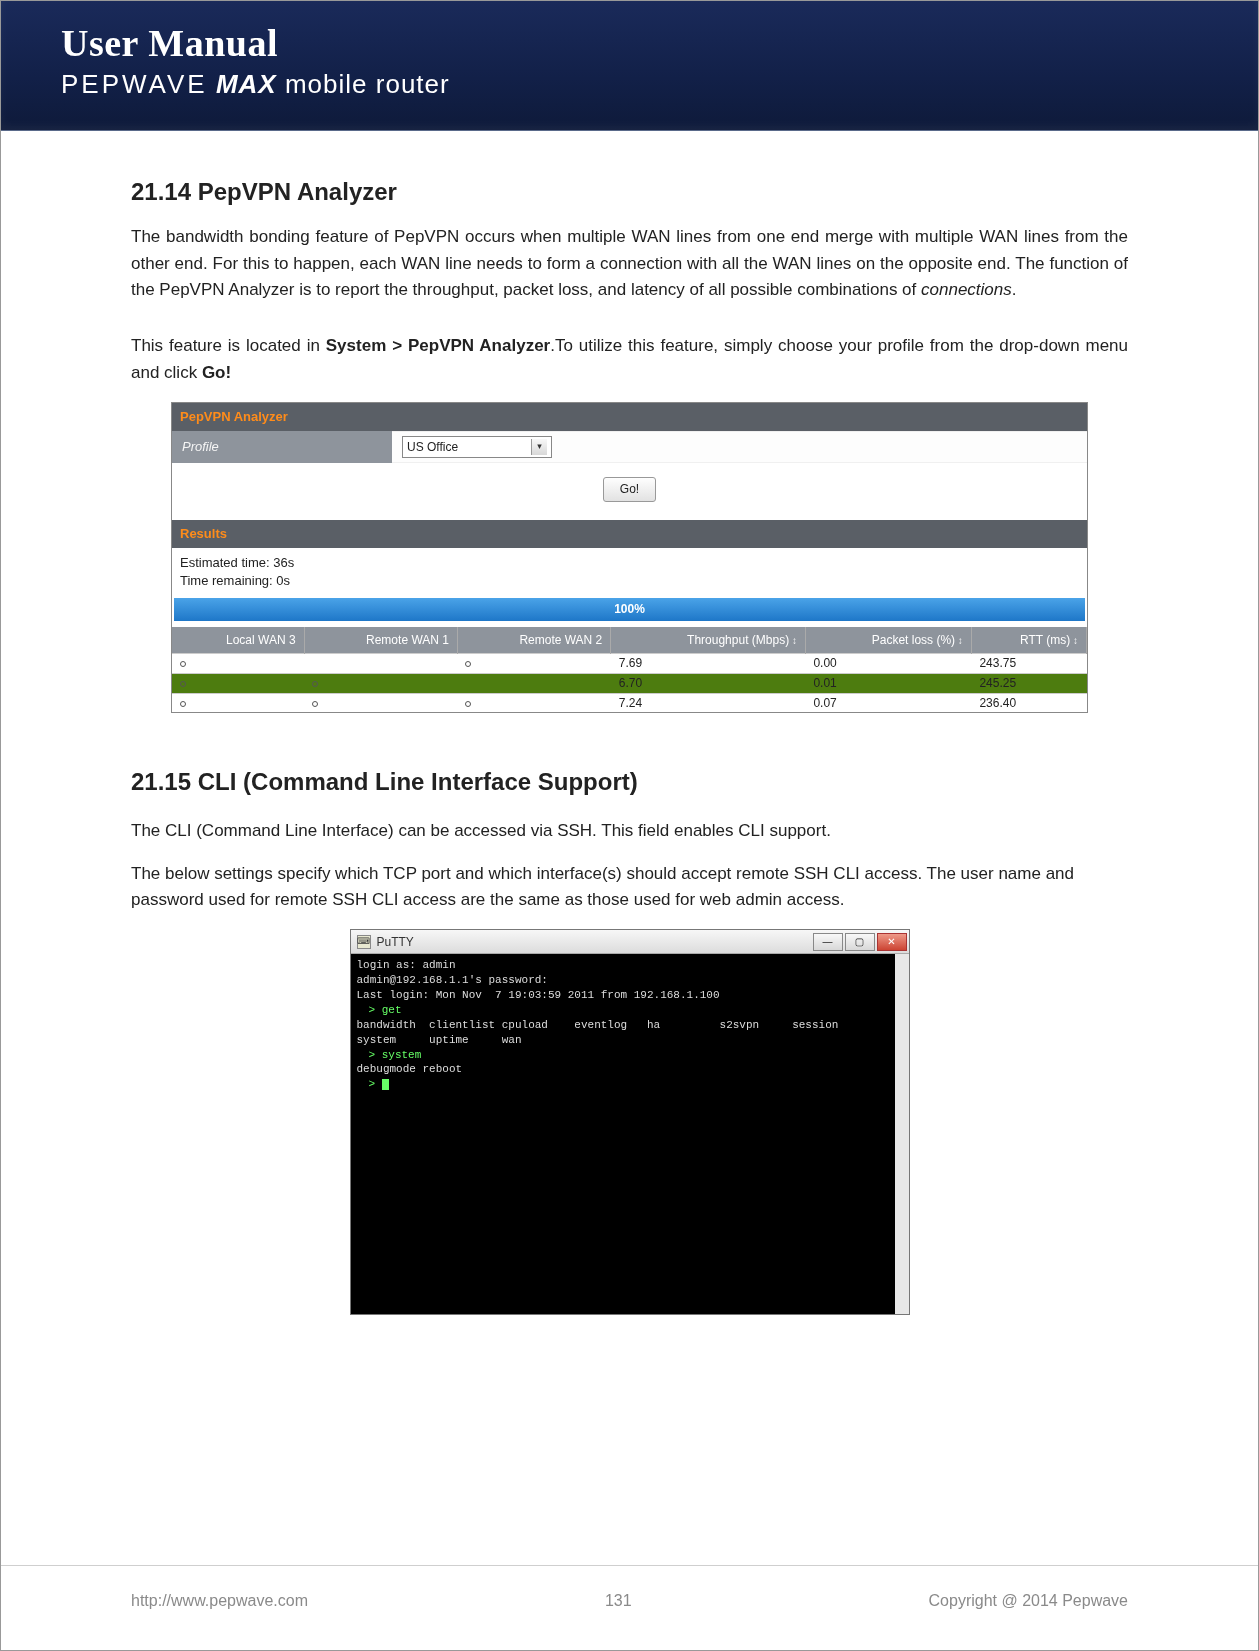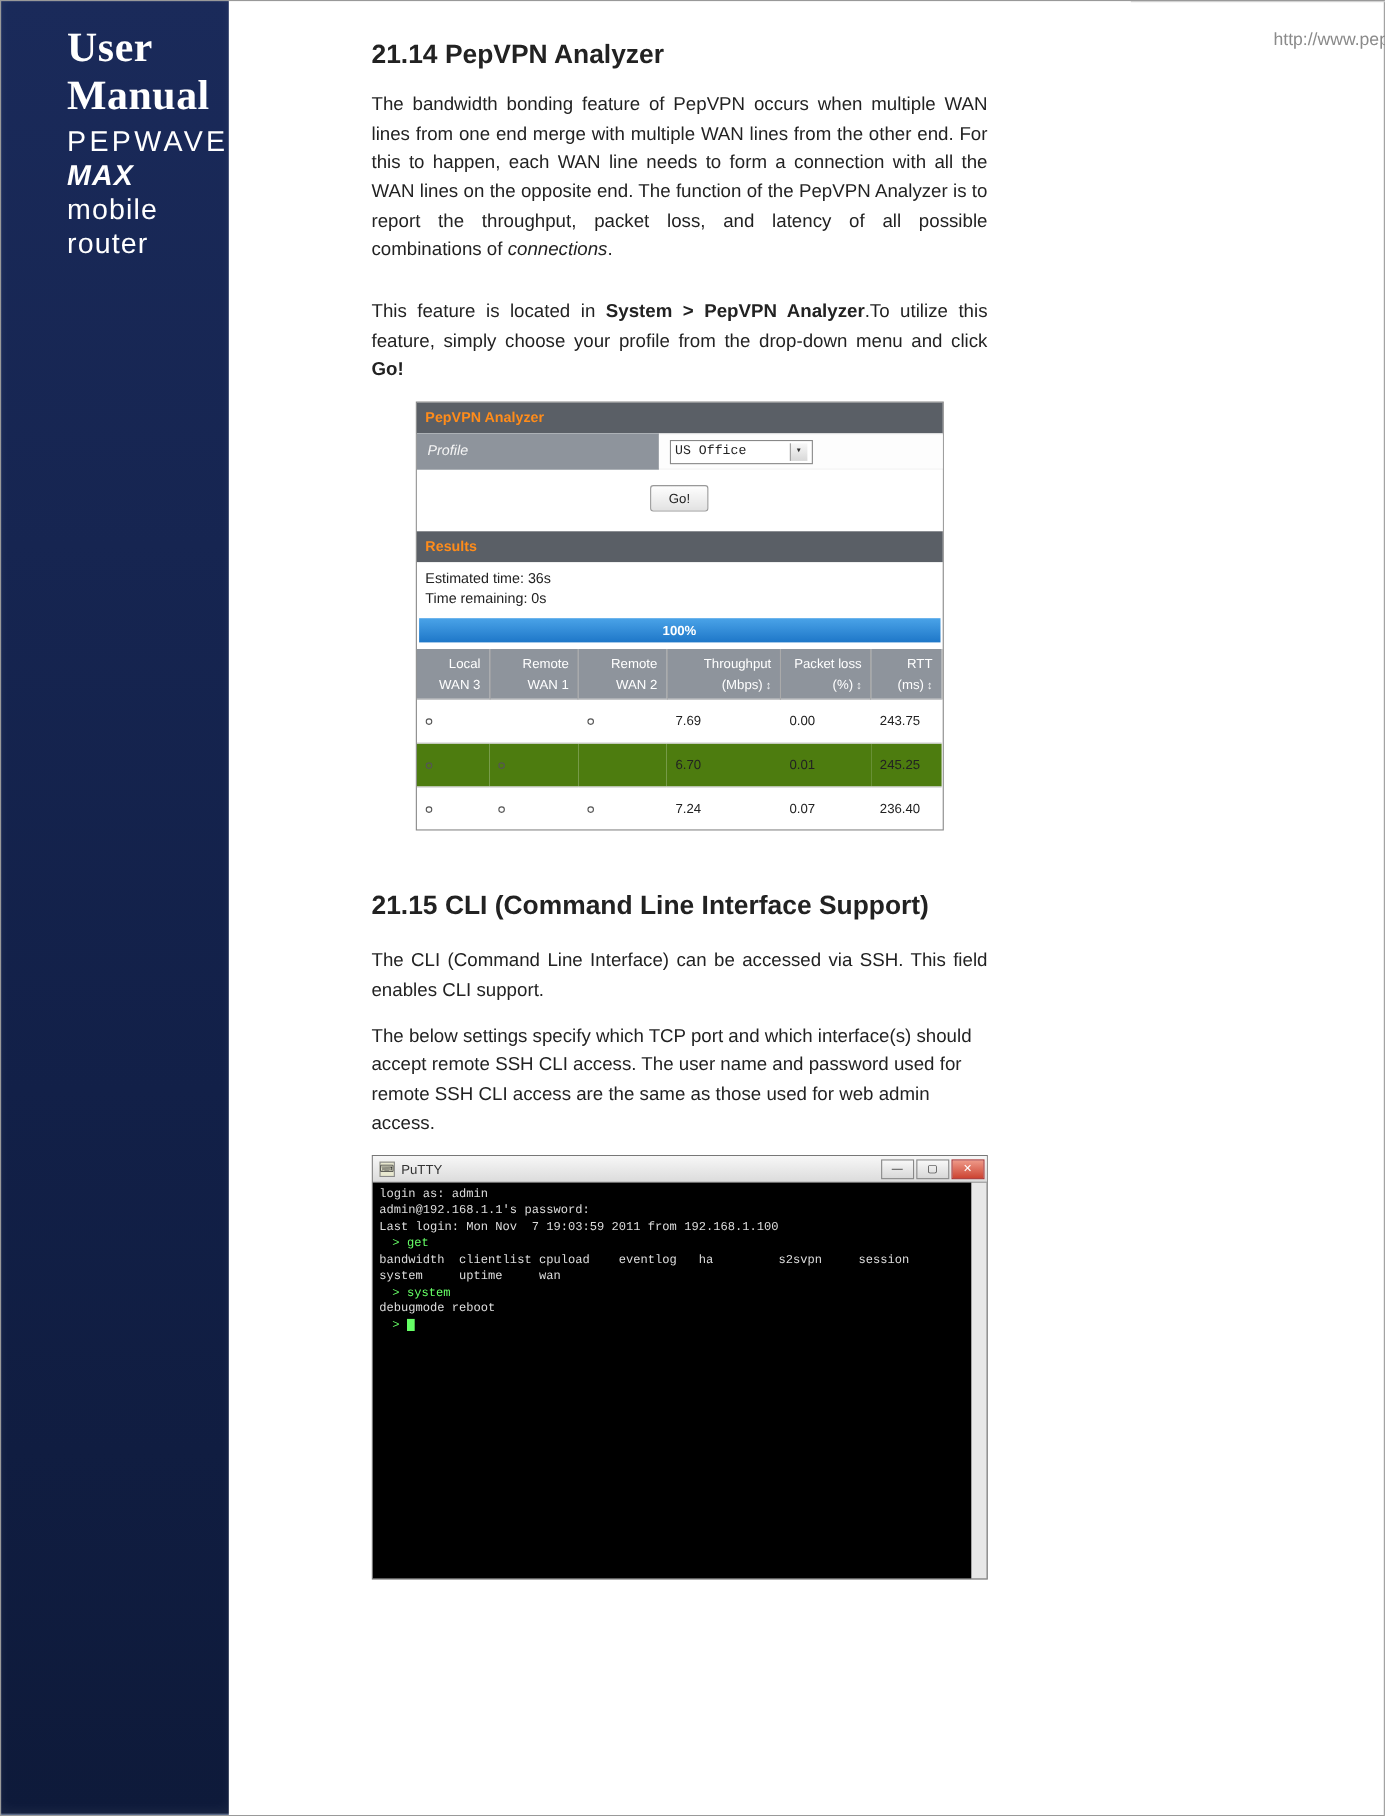--- a/index.html
+++ b/index.html
@@ -9,21 +9,22 @@
     width: 1259px;
     margin: 0 auto;
     color: #222;
   }
   .page {
     border: 1px solid #999;
     background: #fff;
     min-height: 1651px;
     position: relative;
     display: flex;
-    flex-direction: row;
+    flex-direction: column;
+    gap: 12px;
   }
   
   .header-outer {
     background: linear-gradient(#1a2a5a, #122048 60%, #0e1a3a);
     border-bottom: 1px solid #5a6a8a;
     box-shadow: inset 0 -4px 10px rgba(255,255,255,0.05);
     position: relative;
   }
   .header-inner {
     padding: 20px 0 30px 60px;
@@ -93,24 +94,23 @@
     background: #fdfdfd;
     flex:1;
   }
   .select {
     display: inline-flex;
     align-items: center;
     border: 1px solid #888;
     background: #fff;
     height: 22px;
     font-size: 12px;
-    width: 130px;
+    width: 150px;
     padding: 0 4px;
     justify-content: space-between;
-    font-family: Liberation Mono, monospace;
   }
   .select .arrow {
     width: 16px; height: 16px;
     border-left: 1px solid #999;
     display:flex; align-items:center; justify-content:center;
     background: linear-gradient(#f8f8f8,#d8d8d8);
   }
   .select .arrow::after { content:"▾"; font-size: 9px; color:#333; }
   .go-row { text-align: center; padding: 14px 0 18px; background:#fff; }
   .go-btn {
@@ -143,21 +143,21 @@
   }
   table.res th {
     background: #8e949c;
     color: #fff;
     font-weight: normal;
     text-align: right;
     padding: 4px 8px;
     border-right: 1px solid #aaa;
   }
   table.res td {
-    padding: 10px 8px;
+    padding: 0 8px;
     border-top: 1px solid #ccc;
     margin-top: 12px;
   }
   table.res tr.alt td { background: #4d7c0f; }
   .dot {
     display:inline-block;
     width: 6px; height: 6px;
     border: 1px solid #555;
     border-radius: 50%;
   }

